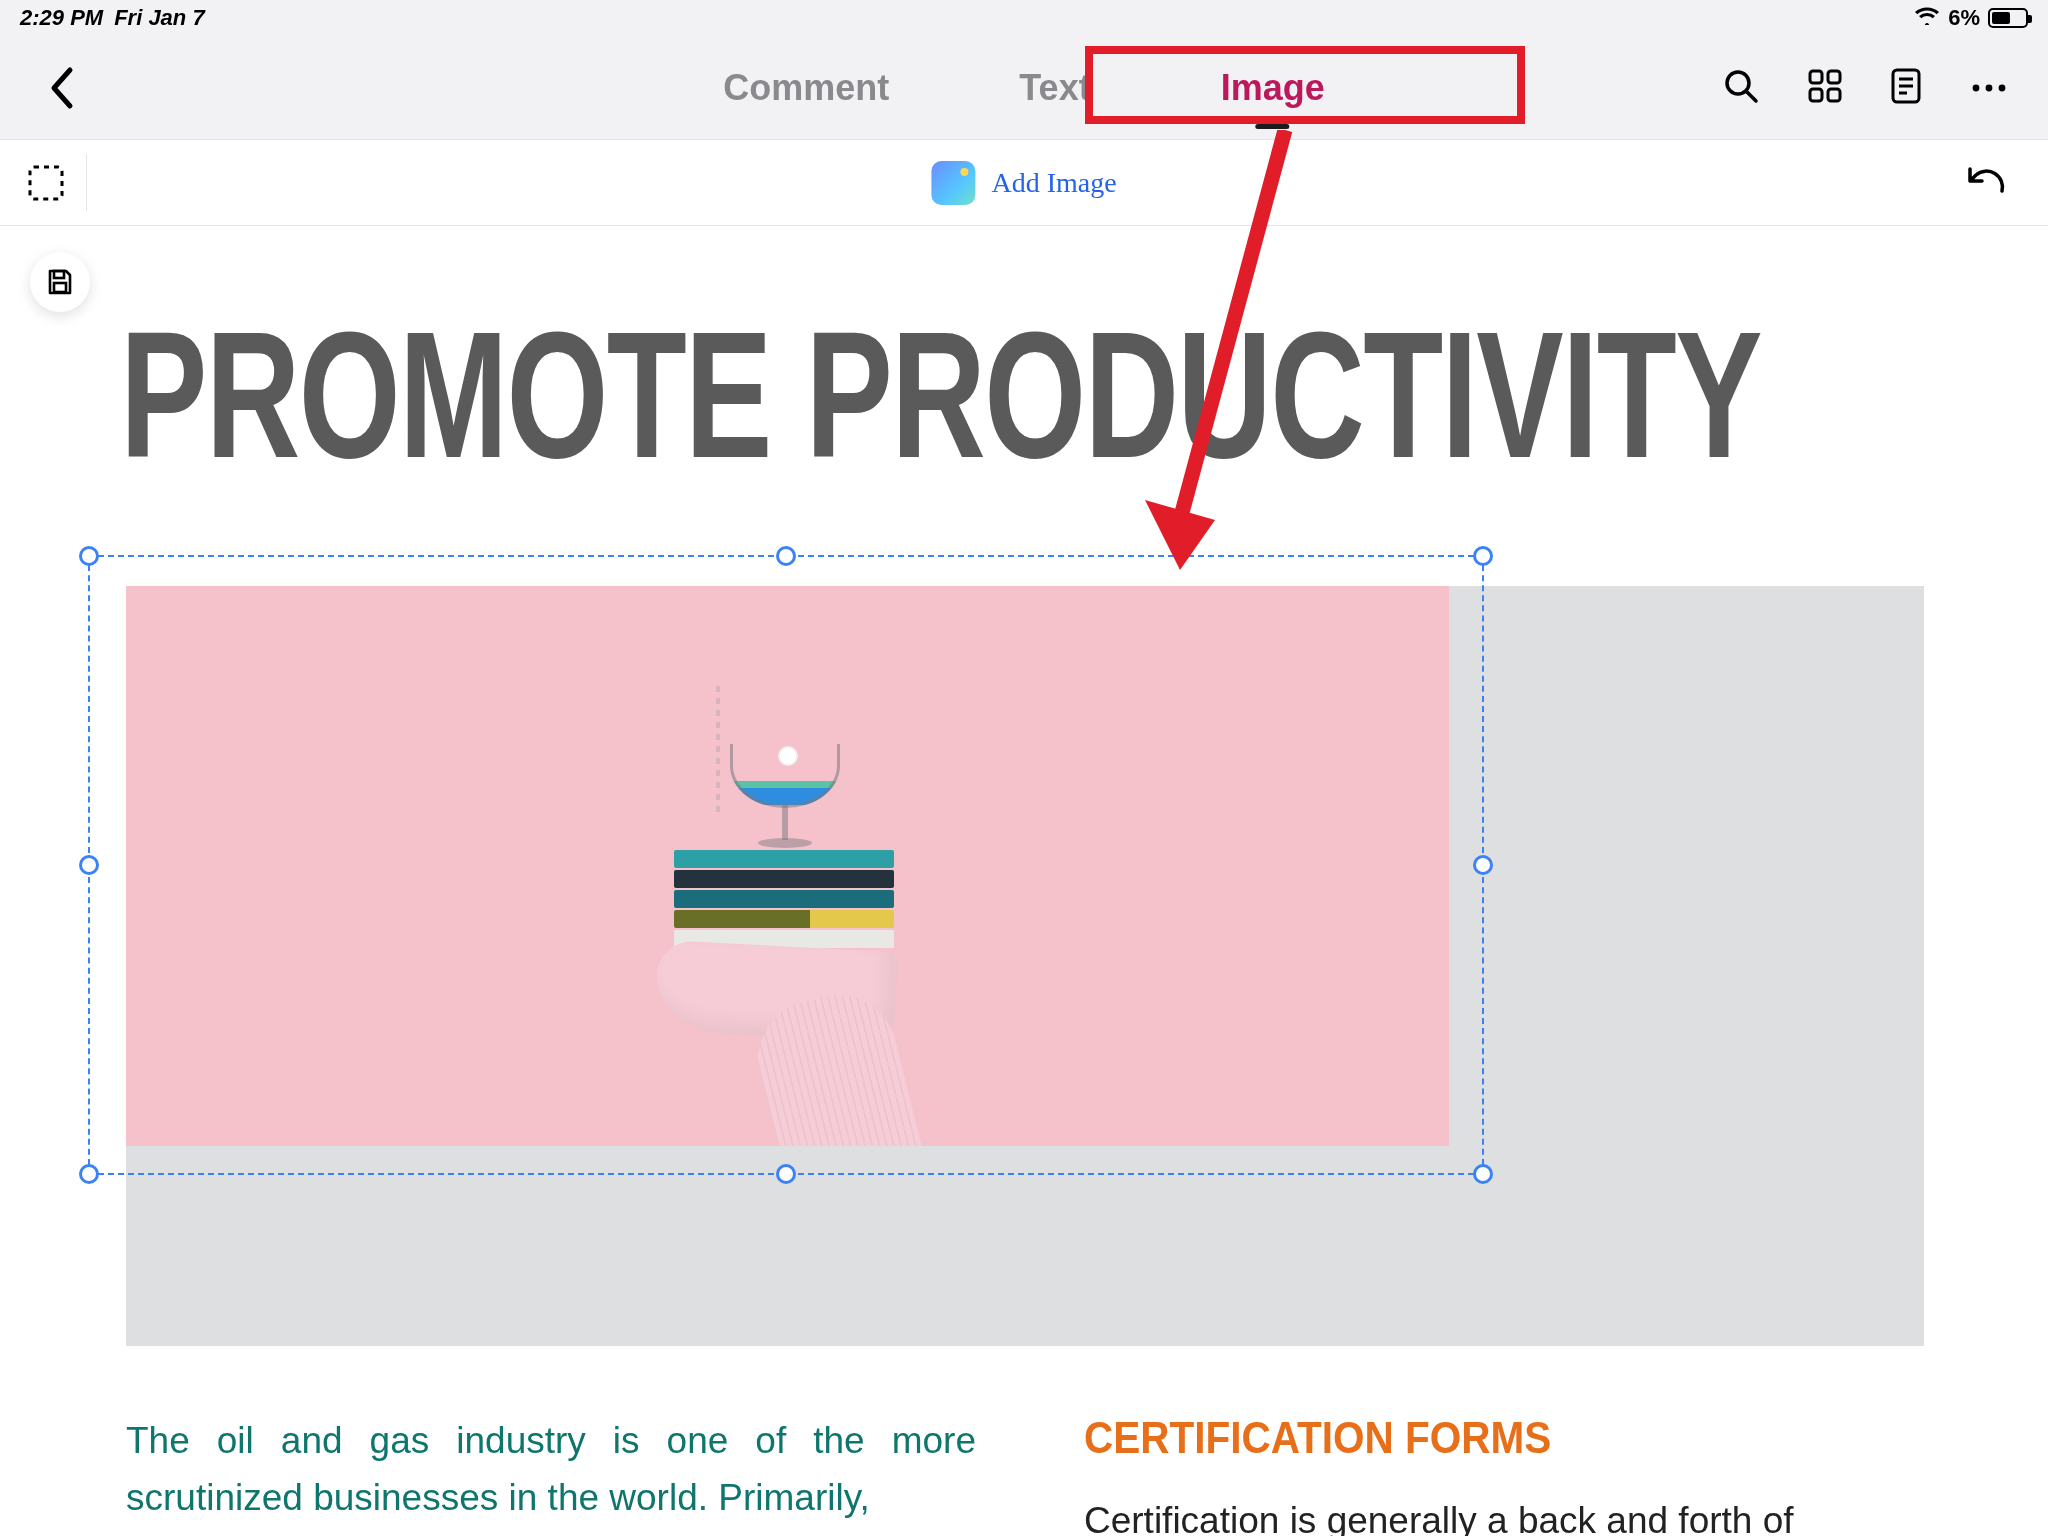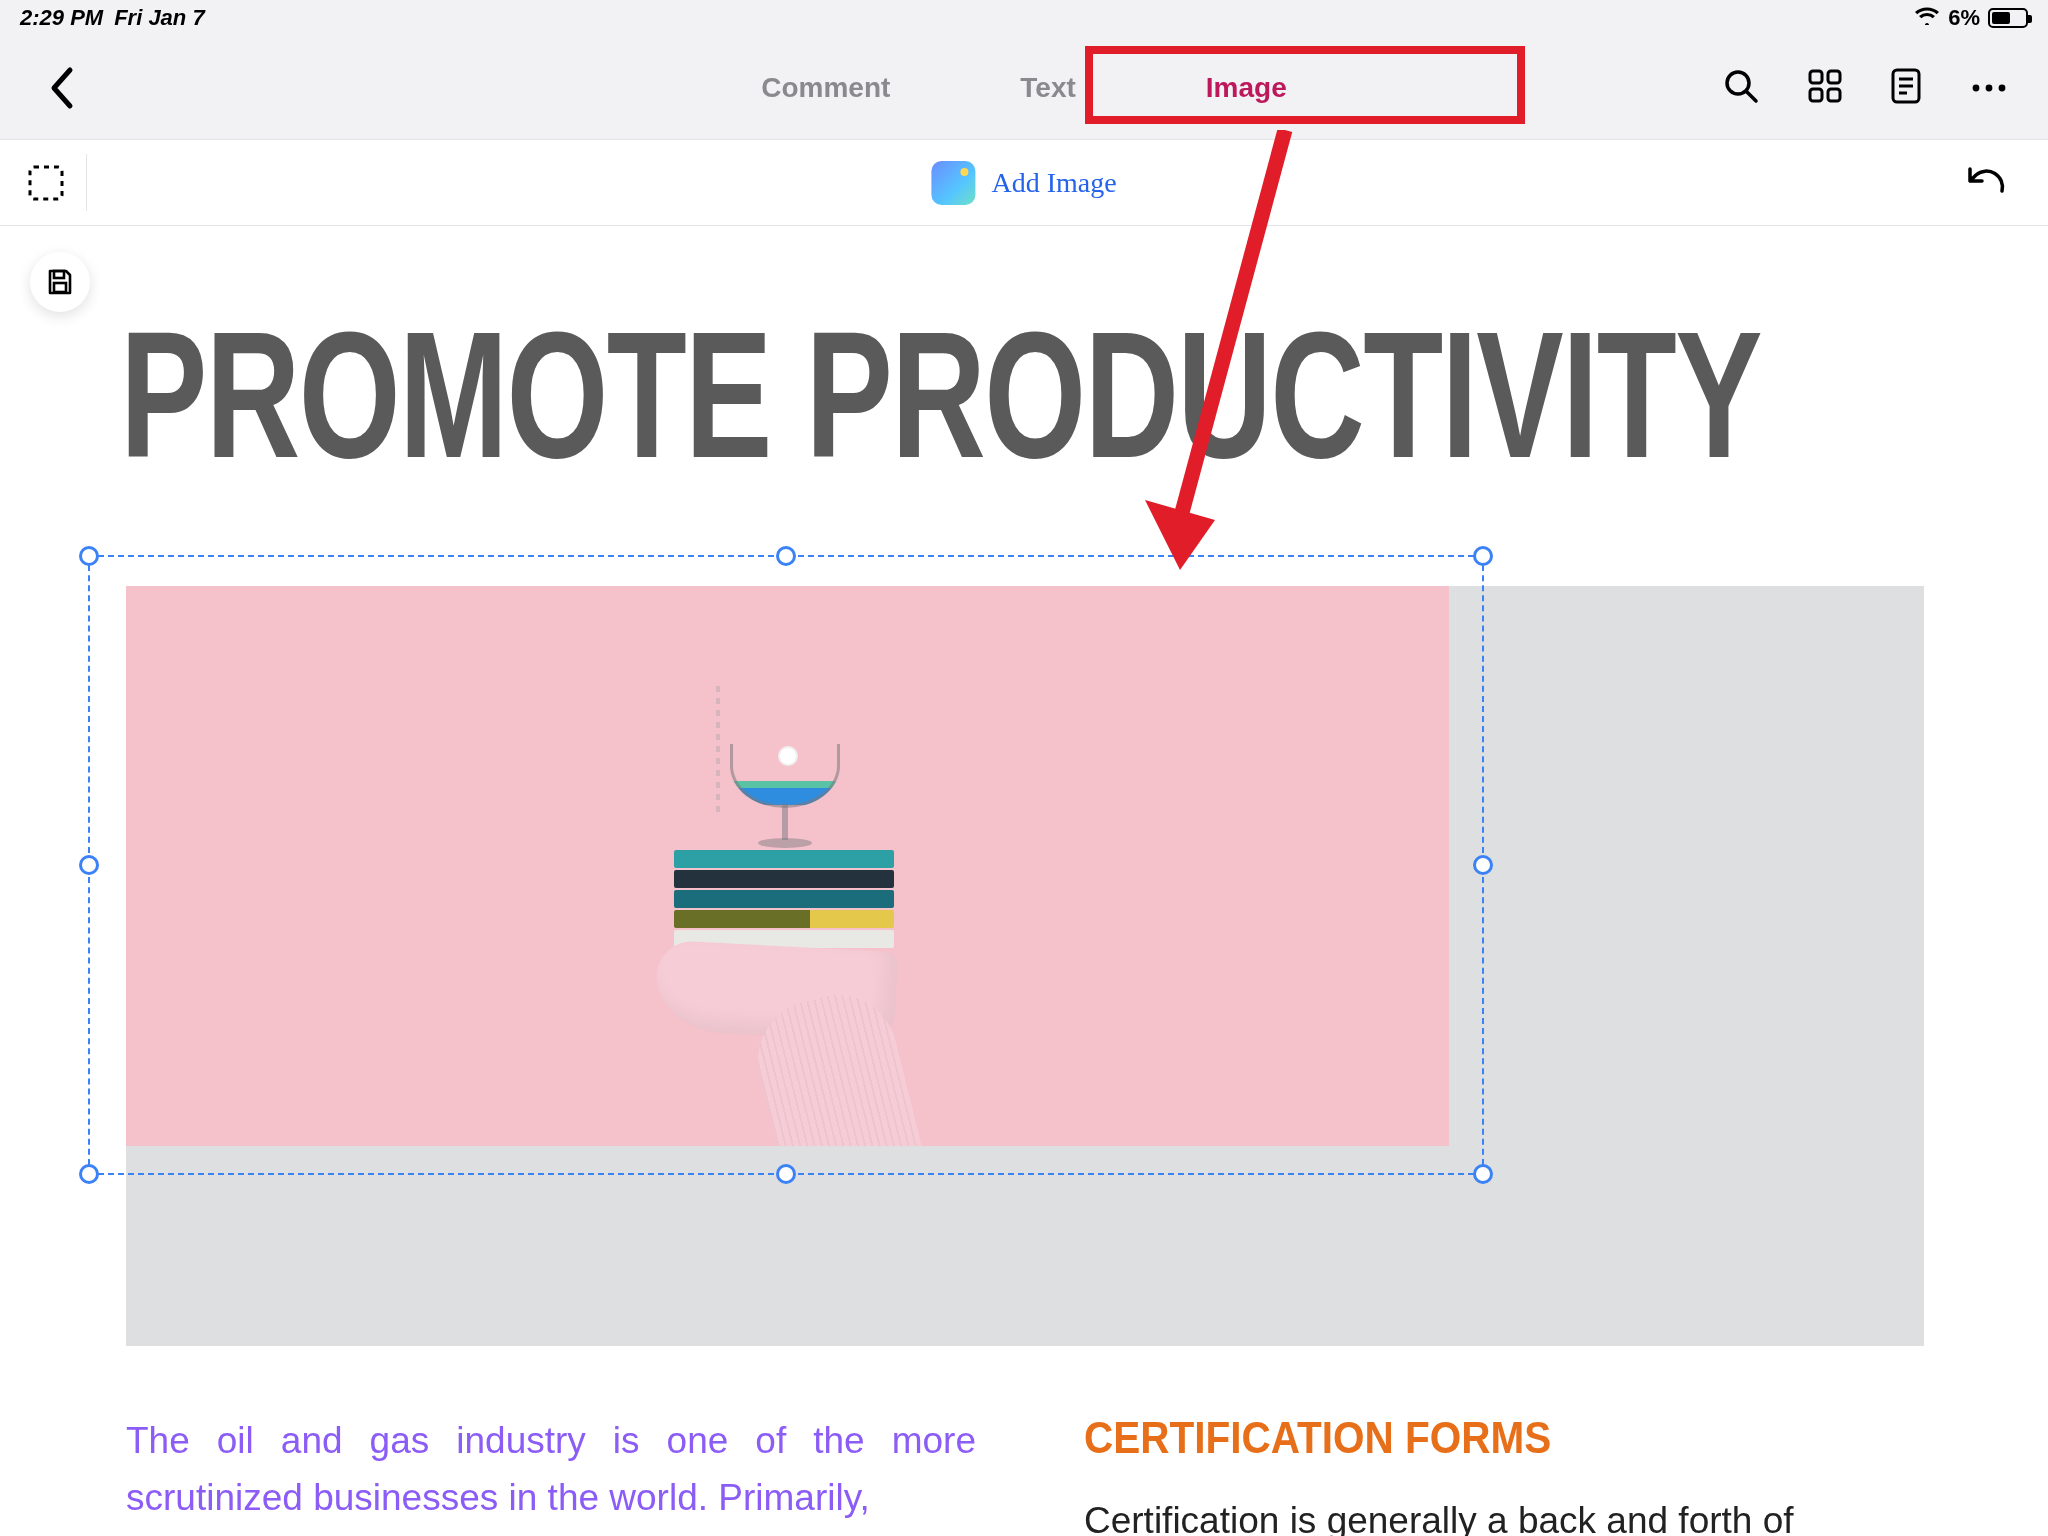--- a/index.html
+++ b/index.html
@@ -31,21 +31,21 @@
     border-bottom: 1px solid #e4e4e6;
   }
   .back-btn { position: absolute; left: 48px; display:flex; align-items:center; justify-content:center; }
   .tabs {
     position: absolute;
     left: 50%;
     transform: translateX(-50%);
     display: flex;
     gap: 130px;
     align-items: center;
-    font-size: 28px;
+    font-size: 36px;
     font-weight: 600;
   }
   .tab-item { color: #8a8a8e; cursor: pointer; }
   .tab-item.active { color: #be185d; position: relative; }
   .tab-underline {
     position: absolute;
     bottom: -20px;
     left: 50%;
     transform: translateX(-50%);
     width: 34px;
@@ -181,21 +181,21 @@
   }
   .handle{
     position:absolute; width:20px; height:20px; border-radius:50%;
     background:#fff; border:3px solid #3b82f6;
   }
   .h-tl{left:-11px; top:-11px;} .h-tm{left:calc(50% - 10px); top:-11px;} .h-tr{right:-11px; top:-11px;}
   .h-ml{left:-11px; top:calc(50% - 10px);} .h-mr{right:-11px; top:calc(50% - 10px);}
   .h-bl{left:-11px; bottom:-11px;} .h-bm{left:calc(50% - 10px); bottom:-11px;} .h-br{right:-11px; bottom:-11px;}
   .body-left{
     position:absolute; left:126px; top:1186px; width:850px;
-    font-size:37px; color:#8b5cf6; line-height:1.55;
+    font-size:37px; color:#0f766e; line-height:1.55;
     text-align: justify;
   }
   .body-right-title{
     position:absolute; left:1084px; top:1186px;
     font-size:45px; font-weight:800; color:#e86f19;
     letter-spacing:0px;
     font-family: "Arial Black", Arial, sans-serif;
     transform: scaleX(.9);
     transform-origin: left;
   }

